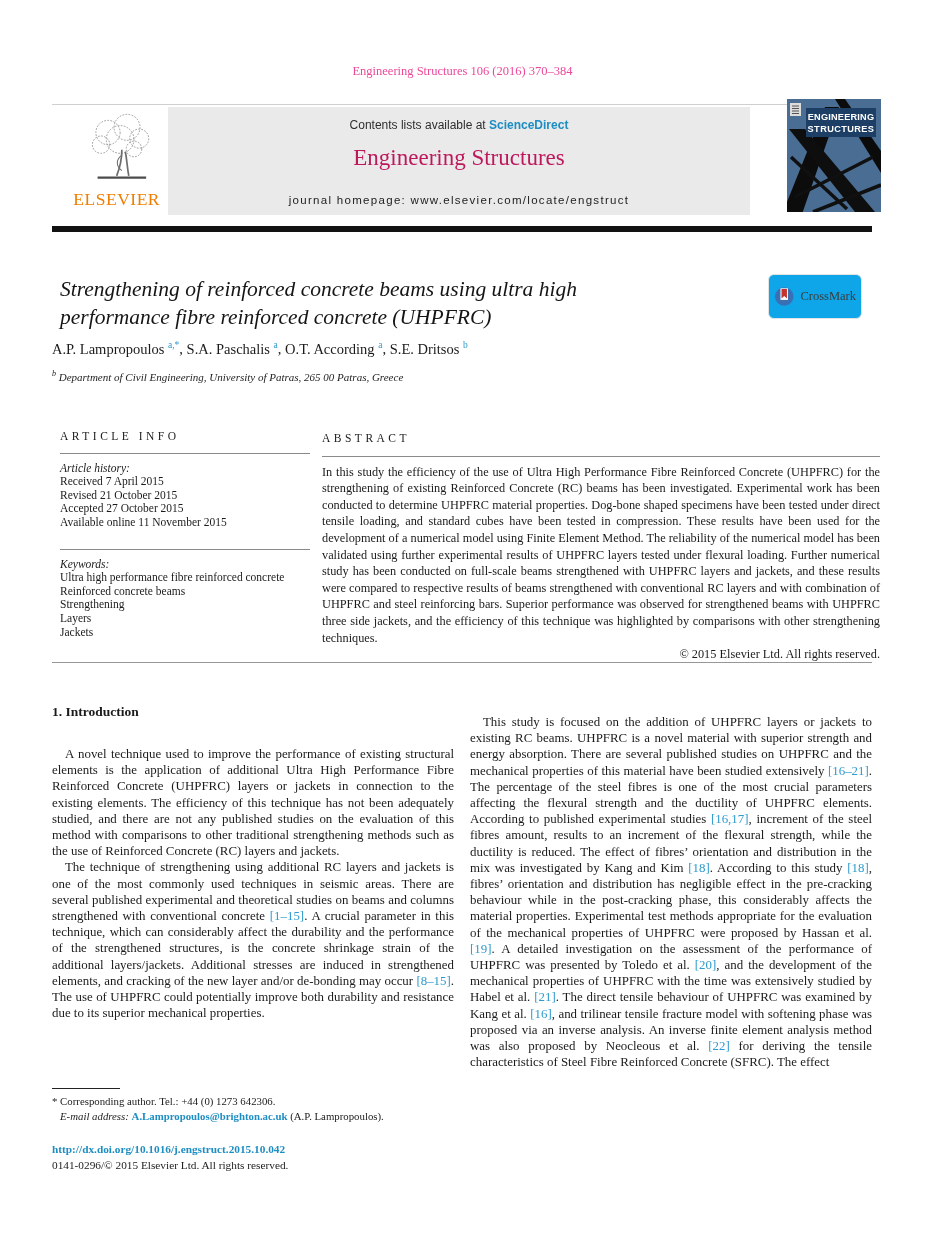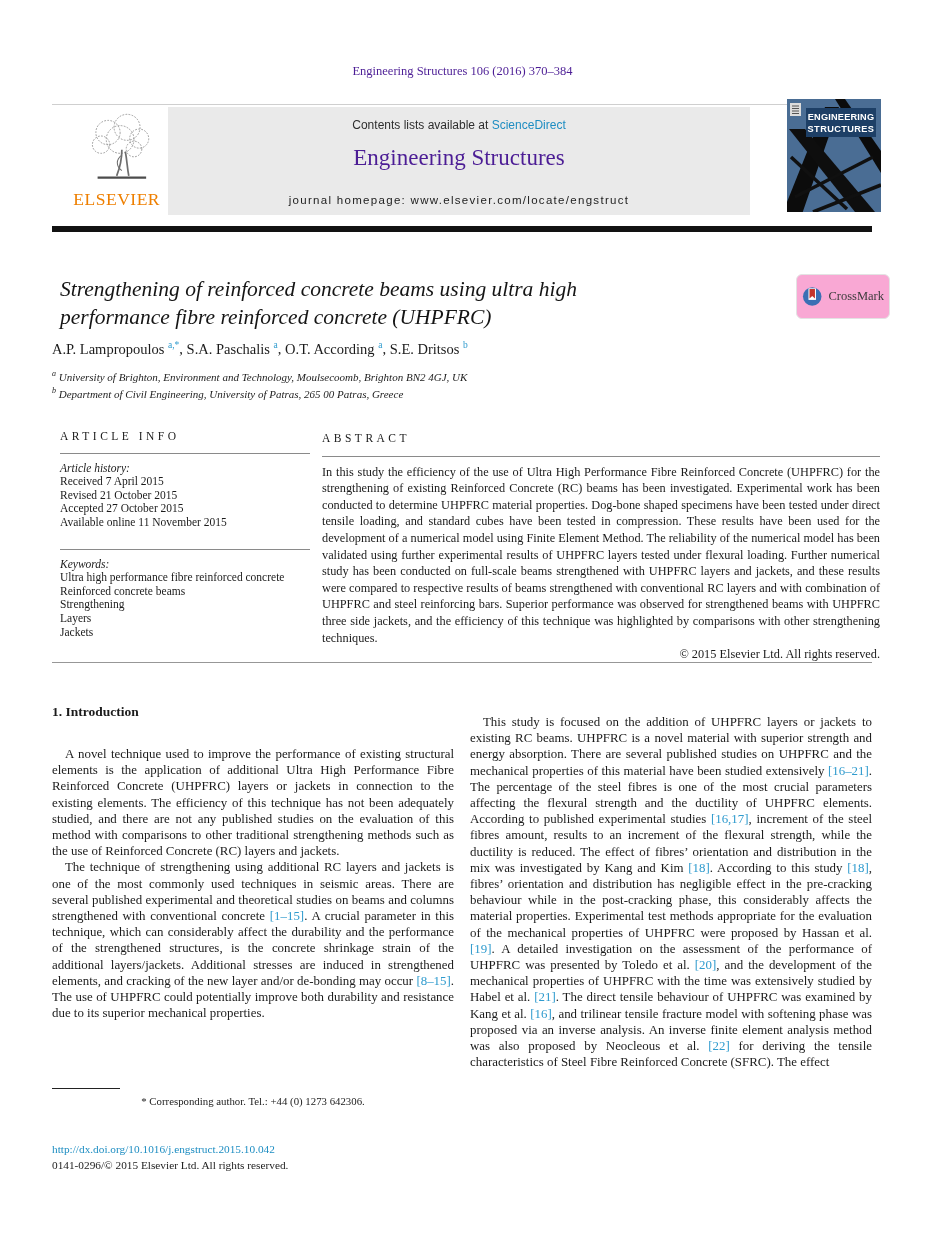--- a/index.html
+++ b/index.html
@@ -1,45 +1,45 @@
 <!DOCTYPE html>
 <html><head>
 <meta charset="utf-8">
 <style>
   html,body{margin:0;padding:0;}
   body{
     width:925px;height:1234px;position:relative;background:#ffffff;
     font-family:"Liberation Serif",serif;color:#1b1b1b;
     -webkit-font-smoothing:antialiased;
   }
-  .link{color:#1d8dc2;text-decoration:none;cursor:pointer;}
+  .link{color:#1d8dc2;text-decoration:none;cursor:pointer;font-weight:bold;}
   .ref{color:#2f9bce;}
   
   .citation{position:absolute;top:64px;left:0;width:100%;text-align:center;
-    font-size:12.5px;color:#4c1d95;}
+    font-size:12.5px;color:#ec4899;}
   
   .header-band{position:absolute;top:104px;left:52px;width:820px;height:111px;
     border-top:1px solid #cfcfcf;}
   .elsevier{position:absolute;left:0;top:4px;width:108px;height:106px;text-align:right;}
   .elsevier-name{color:#ee7f00;font-size:17.5px;letter-spacing:.5px;margin-top:-4px;}
   .graybox{position:absolute;left:116px;top:2px;width:582px;height:108px;background:#eaeaea;}
   .contents-line{margin-top:11px;text-align:center;font-size:12px;
     font-family:"Liberation Sans",sans-serif;color:#2e2e2e;}
-  .jtitle{text-align:center;font-size:23px;margin-top:13px;color:#4c1d95;}
+  .jtitle{text-align:center;font-size:23px;margin-top:13px;color:#be185d;}
   .homepage{position:absolute;bottom:9px;width:100%;text-align:center;font-size:11.5px;
     font-family:"Liberation Sans",sans-serif;letter-spacing:1.3px;color:#222;}
   .cover{position:absolute;right:10px;top:-6px;width:75px;height:113px;}
   
   .thick-bar{position:absolute;top:226px;left:52px;width:820px;height:6px;background:#121212;}
   
   .paper-title{position:absolute;top:267px;left:52px;width:620px;
     font-size:21.5px;line-height:28px;color:#151515;}
   .crossmark{position:absolute;top:274px;left:768px;width:94px;height:45px;
-    border:1px solid #e3e3e3;border-radius:6px;background:#f9a8d4;
-    display:flex;align-items:center;gap:6px;padding:2px 5px;box-sizing:border-box;margin-left:28px;}
+    border:1px solid #e3e3e3;border-radius:6px;background:#0ea5e9;
+    display:flex;align-items:center;gap:6px;padding:2px 5px;box-sizing:border-box;}
   .crossmark-label{font-size:12.5px;color:#3c3c3c;}
   .authors{position:absolute;top:340px;left:52px;width:760px;font-size:14.5px;}
   .authors sup{color:#2f9bce;font-size:9.5px;}
   .affils{position:absolute;top:367px;left:52px;width:780px;font-style:italic;
     font-size:11px;line-height:13.5px;color:#222;}
   .affils sup{font-size:8px;}
   
   .meta{position:absolute;top:430px;left:60px;width:820px;display:grid;
     grid-template-columns:250px 1fr;column-gap:12px;}
   .sec-head{font-size:11.5px;letter-spacing:3.5px;color:#1b1b1b;}
@@ -54,21 +54,21 @@
   .full-rule{position:absolute;top:662px;left:52px;width:820px;border-top:1px solid #979797;}
   
   .intro-h{position:absolute;top:704px;left:52px;font-size:13.5px;font-weight:bold;}
   .col{position:absolute;width:402px;font-size:12.9px;line-height:16.2px;text-align:justify;}
   .col p{margin:0;text-indent:13px;}
   .col-left{top:746px;left:52px;}
   .col-right{top:714px;left:470px;}
   
   .footnote{position:absolute;top:1088px;left:52px;width:402px;font-size:10.8px;line-height:14.8px;}
   .fn-rule{width:68px;border-top:1px solid #222;margin-bottom:5px;}
-  .fn-line{padding-left:8px;text-indent:-8px;text-align:center;}
+  .fn-line{padding-left:8px;text-indent:-8px;}
   .fn-line2{padding-left:8px;}
   .doiblock{position:absolute;top:1142px;left:52px;font-size:11.3px;line-height:15.5px;}
 </style>
 </head>
 <body>
 
 <div class="citation">Engineering Structures 106 (2016) 370–384</div>
 
 <div class="header-band">
 
@@ -134,21 +134,20 @@
     <path d="M11,4 h8 v14 l-4,-3.6 l-4,3.6 z" fill="#c5342c"></path>
   </svg>
   <span class="crossmark-label">CrossMark</span>
 </div>
 
 <div class="authors">
   <span><span>A.P. Lampropoulos</span>&nbsp;<sup>a,*</sup></span><span>, </span><span><span>S.A. Paschalis</span>&nbsp;<sup>a</sup></span><span>, </span><span><span>O.T. According</span>&nbsp;<sup>a</sup></span><span>, </span><span><span>S.E. Dritsos</span>&nbsp;<sup>b</sup></span>
 </div>
 
 <div class="affils">
-  <div><sup>a</sup> <span>University of Brighton, Environment and Technology, Moulsecoomb, Brighton BN2 4GJ, UK</span></div>
   <div><sup>b</sup> <span>Department of Civil Engineering, University of Patras, 265 00 Patras, Greece</span></div>
 </div>
 
 <div class="meta">
   <div class="info-col">
     <div class="sec-head">ARTICLE INFO</div>
     <hr class="rule">
     <div class="ital">Article history:</div>
     <div>Received 7 April 2015</div>
     <div>Revised 21 October 2015</div>
@@ -180,18 +179,19 @@
   <p><span>The technique of strengthening using additional RC layers and jackets is one of the most commonly used techniques in seismic areas. There are several published experimental and theoretical studies on beams and columns strengthened with conventional concrete </span><span class="ref">[1–15]</span><span>. A crucial parameter in this technique, which can considerably affect the durability and the performance of the strengthened structures, is the concrete shrinkage strain of the additional layers/jackets. Additional stresses are induced in strengthened elements, and cracking of the new layer and/or de-bonding may occur </span><span class="ref">[8–15]</span><span>. The use of UHPFRC could potentially improve both durability and resistance due to its superior mechanical properties.</span></p>
 </div>
 
 <div class="col col-right">
   <p><span>This study is focused on the addition of UHPFRC layers or jackets to existing RC beams. UHPFRC is a novel material with superior strength and energy absorption. There are several published studies on UHPFRC and the mechanical properties of this material have been studied extensively </span><span class="ref">[16–21]</span><span>. The percentage of the steel fibres is one of the most crucial parameters affecting the flexural strength and the ductility of UHPFRC elements. According to published experimental studies </span><span class="ref">[16,17]</span><span>, increment of the steel fibres amount, results to an increment of the flexural strength, while the ductility is reduced. The effect of fibres’ orientation and distribution in the mix was investigated by Kang and Kim </span><span class="ref">[18]</span><span>. According to this study </span><span class="ref">[18]</span><span>, fibres’ orientation and distribution has negligible effect in the pre-cracking behaviour while in the post-cracking phase, this considerably affects the material properties. Experimental test methods appropriate for the evaluation of the mechanical properties of UHPFRC were proposed by Hassan et al. </span><span class="ref">[19]</span><span>. A detailed investigation on the assessment of the performance of UHPFRC was presented by Toledo et al. </span><span class="ref">[20]</span><span>, and the development of the mechanical properties of UHPFRC with the time was extensively studied by Habel et al. </span><span class="ref">[21]</span><span>. The direct tensile behaviour of UHPFRC was examined by Kang et al. </span><span class="ref">[16]</span><span>, and trilinear tensile fracture model with softening phase was proposed via an inverse analysis. An inverse finite element analysis method was also proposed by Neocleous et al. </span><span class="ref">[22]</span><span> for deriving the tensile characteristics of Steel Fibre Reinforced Concrete (SFRC). The effect</span></p>
 </div>
 
 <div class="footnote">
   <div class="fn-rule"></div>
   <div class="fn-line"><span>*</span><span> Corresponding author. Tel.: +44 (0) 1273 642306.</span></div>
+  <div class="fn-line2"><span class="ital">E-mail address:</span> <span class="link">A.Lampropoulos@brighton.ac.uk</span><span> (A.P. Lampropoulos).</span></div>
 </div>
 
 <div class="doiblock">
   <div class="link">http://dx.doi.org/10.1016/j.engstruct.2015.10.042</div>
   <div>0141-0296/© 2015 Elsevier Ltd. All rights reserved.</div>
 </div>
 
 </body></html>

